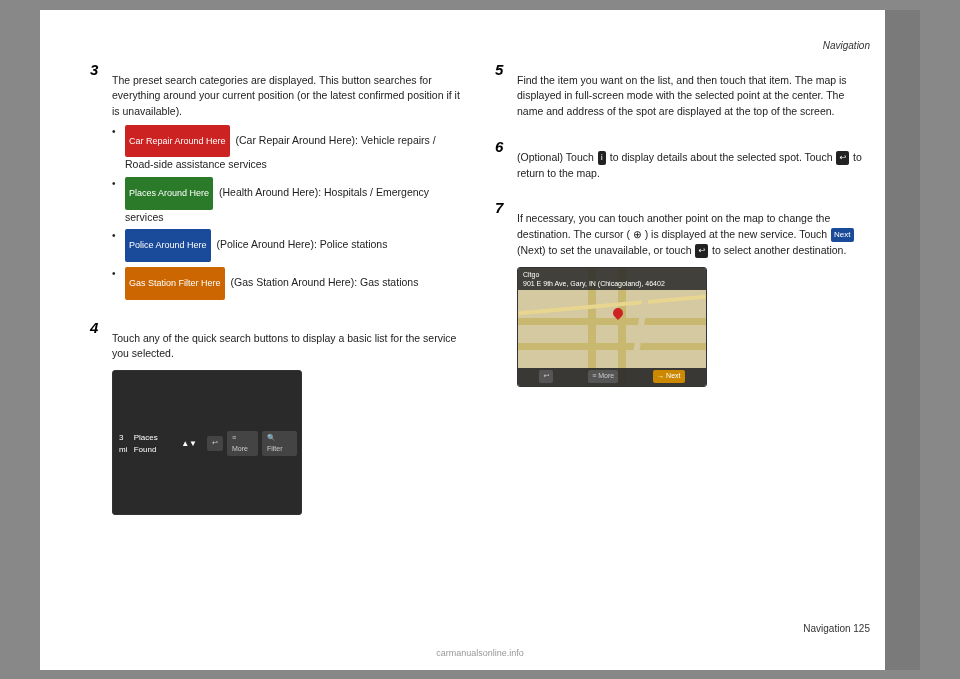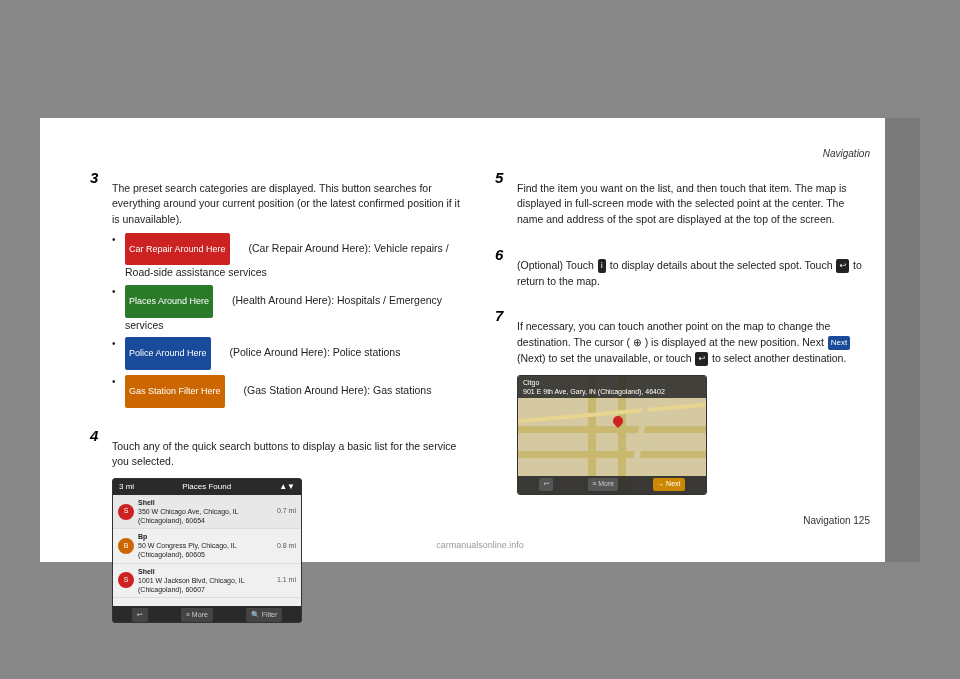--- a/index.html
+++ b/index.html
@@ -7,21 +7,21 @@
       width: 960px;
       height: 679px;
       background: #888;
       display: flex;
       align-items: center;
       justify-content: center;
       font-family: Arial, sans-serif;
     }
     .page {
       width: 880px;
-      height: 444px;
+      height: 660px;
       background: #fff;
       position: relative;
       padding: 30px 50px 30px 50px;
     }
     .page-header {
       text-align: right;
       font-size: 10px;
       color: #333;
       margin-bottom: 10px;
       font-style: italic;
@@ -72,21 +72,21 @@
       min-width: 8px;
       font-size: 10px;
     }
     .tag {
       display: inline-block;
       background: #cc2222;
       color: #fff;
       font-size: 9px;
       padding: 10px 4px;
       border-radius: 2px;
-      margin-right: 16px;
+      margin-right: 3px;
       white-space: nowrap;
     }
     .tag.green { background: #2a7a2a; }
     .tag.blue { background: #1a4a9a; }
     .tag.orange { background: #cc6600; }
 
     
     .nav-screen {
       width: 190px;
       height: 145px;
@@ -152,21 +152,20 @@
       color: #ccc;
       font-size: 7px;
       padding: 2px 5px;
       border-radius: 2px;
       display: flex;
       align-items: center;
       gap: 2px;
     }
     .nav-screen-wrapper {
       display: flex;
-      flex-direction: column;
       height: 145px;
     }
     .inline-btn {
       display: inline-block;
       background: #222;
       color: #fff;
       font-size: 8px;
       padding: 1px 3px;
       border-radius: 2px;
       margin: 0 1px;
@@ -373,21 +372,21 @@
           </p>
         </div>
       </div>
 
       <div class="step">
         <span class="step-num">7</span>
         <div class="step-content">
           <p>
             <span>If necessary, you can touch another point on the map to change the destination. The cursor ( </span>
             <span>⊕</span>
-            <span> ) is displayed at the new position. Next </span>
+            <span> ) is displayed at the new service. Touch </span>
             <span class="inline-btn next">Next</span>
             <span> (Next) to set the unavailable, or touch </span>
             <span class="inline-btn">↩</span>
             <span> to select another destination.</span>
           </p>
 
           <div class="map-screen">
             <div class="map-bg">
 
               <div style="position:absolute;background:#c8b870;width:8px;height:100%;left:70px;"></div>

